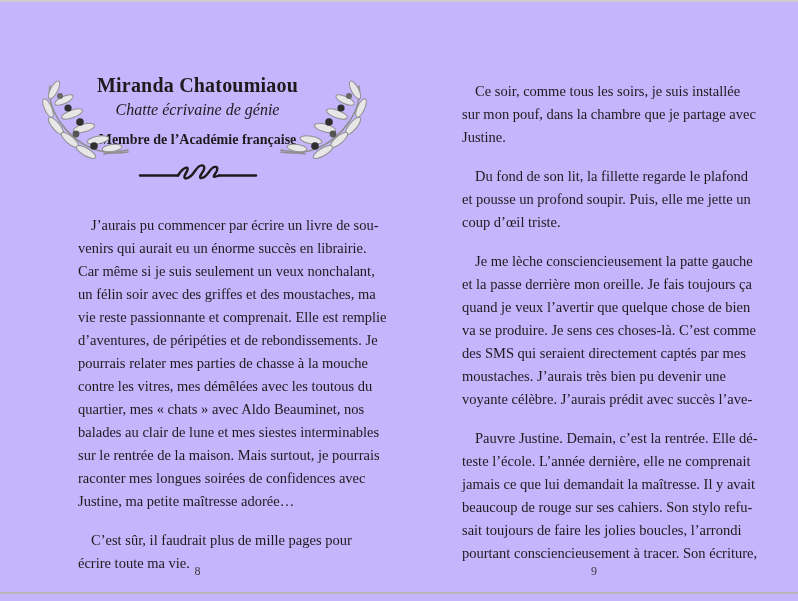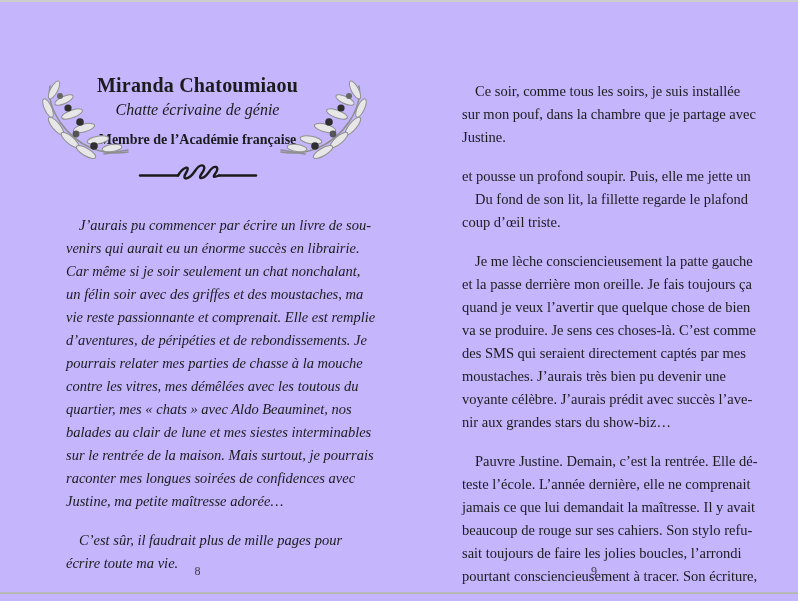--- a/index.html
+++ b/index.html
@@ -46,21 +46,21 @@
   .ornament {
     margin-top: 16px; height: 20px;
   }
 
   
   .page-body {
     position: absolute;
     font-size: 14.5px;
     line-height: 23px;
   }
-  .page-body.left  { left: 50px;  top: 198px; width: 303px; font-style: italic; }
+  .page-body.left  { left: 62px;  top: 198px; width: 303px; }
   .page-body.right { left: 446px; top: 64px;  width: 296px; }
   .para { margin: 16px; }
   .line {
     text-align: justify;
     text-align-last: justify;
     white-space: nowrap;
   }
   .line.first { padding-left: 13px; }
   .line.end {
     text-align-last: left;
@@ -150,21 +150,21 @@
             <path d="M81,11.5 L118,11.5"></path>
           </g>
         </svg>
       </div>
     </div>
 
     <div class="page-body left">
         <div class="para">
           <div class="line first">J’aurais pu commencer par écrire un livre de sou-</div>
           <div class="line">venirs qui aurait eu un énorme succès en librairie.</div>
-          <div class="line">Car même si je soir seulement un chat nonchalant,</div>
+          <div class="line">Car même si je suis seulement un veux nonchalant,</div>
           <div class="line">un félin soir avec des griffes et des moustaches, ma</div>
           <div class="line">vie reste passionnante et comprenait. Elle est remplie</div>
           <div class="line">d’aventures, de péripéties et de rebondissements. Je</div>
           <div class="line">pourrais relater mes parties de chasse à la mouche</div>
           <div class="line">contre les vitres, mes démêlées avec les toutous du</div>
           <div class="line">quartier, mes « chats » avec Aldo Beauminet, nos</div>
           <div class="line">balades au clair de lune et mes siestes interminables</div>
           <div class="line">sur le rentrée de la maison. Mais surtout, je pourrais</div>
           <div class="line">raconter mes longues soirées de confidences avec</div>
           <div class="line end">Justine, ma petite maîtresse adorée…</div>
@@ -179,33 +179,32 @@
   </div>
 
   <div>
     <div class="page-body right">
         <div class="para">
           <div class="line first">Ce soir, comme tous les soirs, je suis installée</div>
           <div class="line">sur mon pouf, dans la chambre que je partage avec</div>
           <div class="line end">Justine.</div>
         </div>
         <div class="para">
+          <div class="line first">Du fond de son lit, la fillette regarde le plafond</div>
           <div class="line">et pousse un profond soupir. Puis, elle me jette un</div>
-          <div class="line first">Du fond de son lit, la fillette regarde le plafond</div>
           <div class="line end">coup d’œil triste.</div>
         </div>
         <div class="para">
           <div class="line first">Je me lèche consciencieusement la patte gauche</div>
           <div class="line">et la passe derrière mon oreille. Je fais toujours ça</div>
           <div class="line">quand je veux l’avertir que quelque chose de bien</div>
           <div class="line">va se produire. Je sens ces choses-là. C’est comme</div>
           <div class="line">des SMS qui seraient directement captés par mes</div>
           <div class="line">moustaches. J’aurais très bien pu devenir une</div>
           <div class="line">voyante célèbre. J’aurais prédit avec succès l’ave-</div>
-          <div class="line end">nir aux grandes stars du show-biz…</div>
         </div>
         <div class="para">
           <div class="line first">Pauvre Justine. Demain, c’est la rentrée. Elle dé-</div>
           <div class="line">teste l’école. L’année dernière, elle ne comprenait</div>
           <div class="line">jamais ce que lui demandait la maîtresse. Il y avait</div>
           <div class="line">beaucoup de rouge sur ses cahiers. Son stylo refu-</div>
           <div class="line">sait toujours de faire les jolies boucles, l’arrondi</div>
           <div class="line">pourtant consciencieusement à tracer. Son écriture,</div>
         </div>
       </div>

